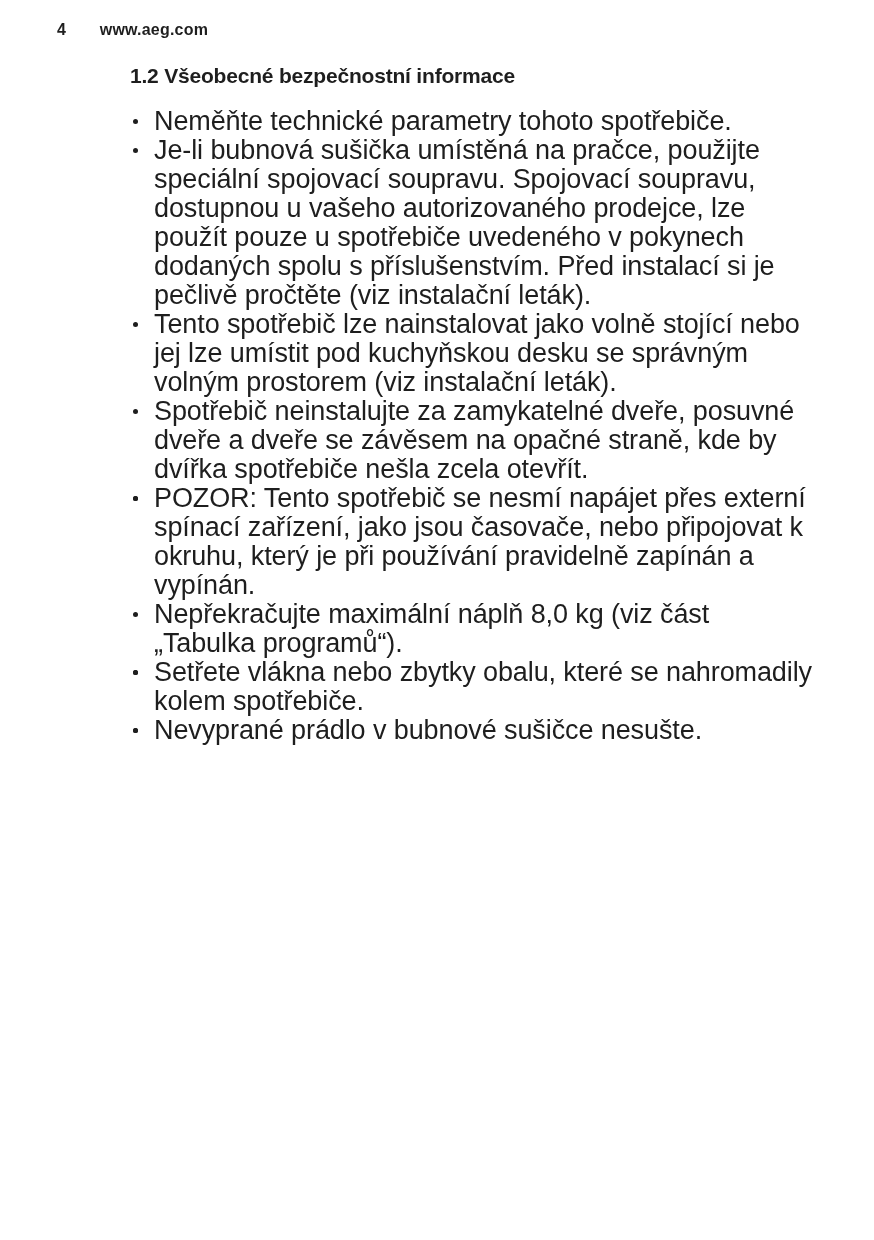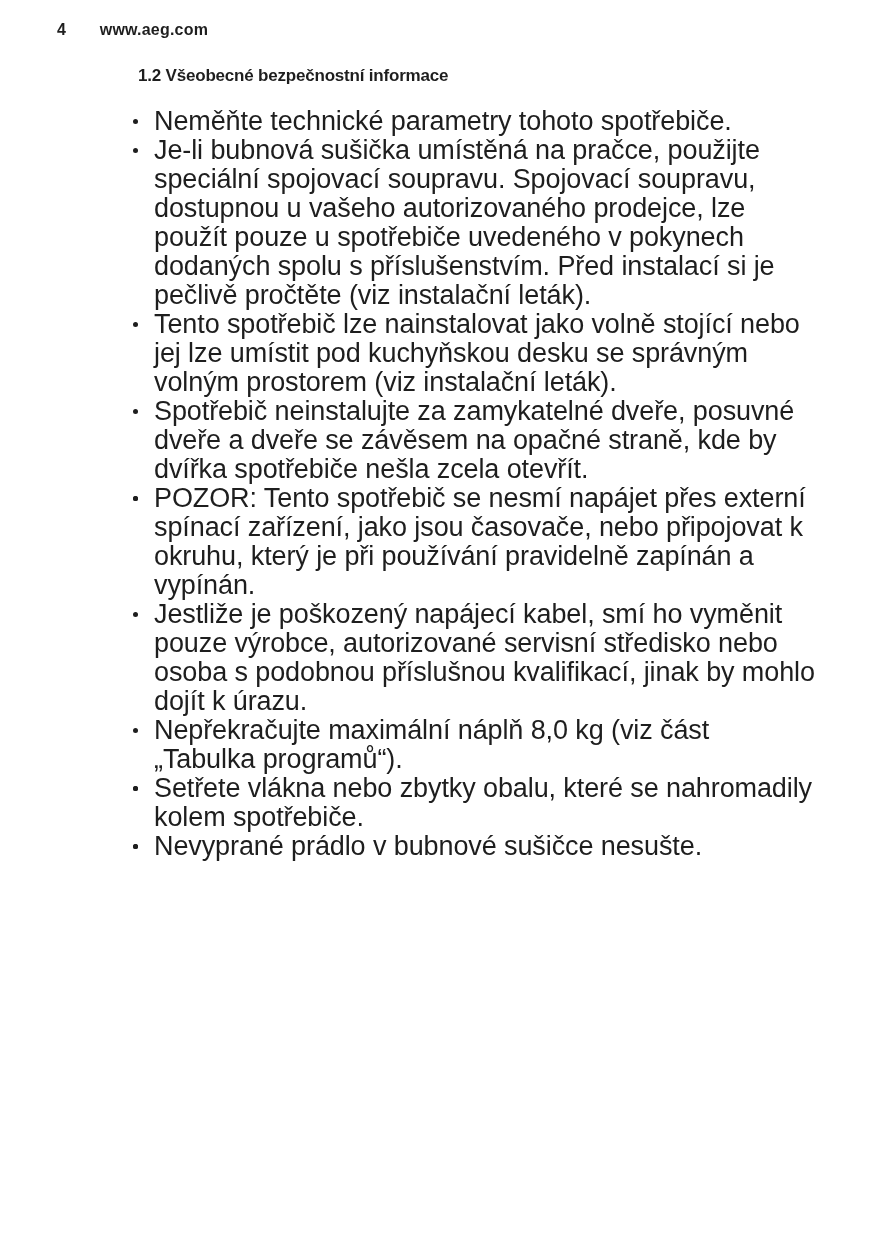--- a/index.html
+++ b/index.html
@@ -37,22 +37,22 @@
     display: inline-block;
     margin-left: 29px;
   }
   .content {
     position: absolute;
     top: 59px;
     left: 130px;
     width: 676px;
   }
   .section-title {
-    margin: 0 0 15px 8px;
-    font-size: 17px;
+    margin: 0 0 15px 0;
+    font-size: 21px;
     line-height: 33px;
     font-weight: bold;
     letter-spacing: -0.2px;
   }
   .safety-list {
     list-style: none;
     margin: 0;
     padding: 0;
     width: 686px;
   }
@@ -105,24 +105,20 @@
       </li>
       <li class="safety-item">
         <span class="bullet"></span>
       </li>
       <li class="safety-item">
         <span class="bullet"></span>
         <span>POZOR: Tento spotřebič se nesmí napájet přes externí spínací zařízení, jako jsou časovače, nebo připojovat k okruhu, který je při používání pravidelně zapínán a vypínán.</span>
       </li>
       <li class="safety-item">
         <span class="bullet"></span>
-        <span>Jestliže je poškozený napájecí kabel, smí ho vyměnit pouze výrobce, autorizované servisní středisko nebo osoba s podobnou příslušnou kvalifikací, jinak by mohlo dojít k úrazu.</span>
-      </li>
-      <li class="safety-item">
-        <span class="bullet"></span>
         <span>Nepřekračujte maximální náplň 8,0 kg (viz část „Tabulka programů“).</span>
       </li>
       <li class="safety-item">
         <span class="bullet"></span>
       </li>
       <li class="safety-item">
         <span class="bullet"></span>
         <span>Setřete vlákna nebo zbytky obalu, které se nahromadily kolem spotřebiče.</span>
       </li>
       <li class="safety-item">

